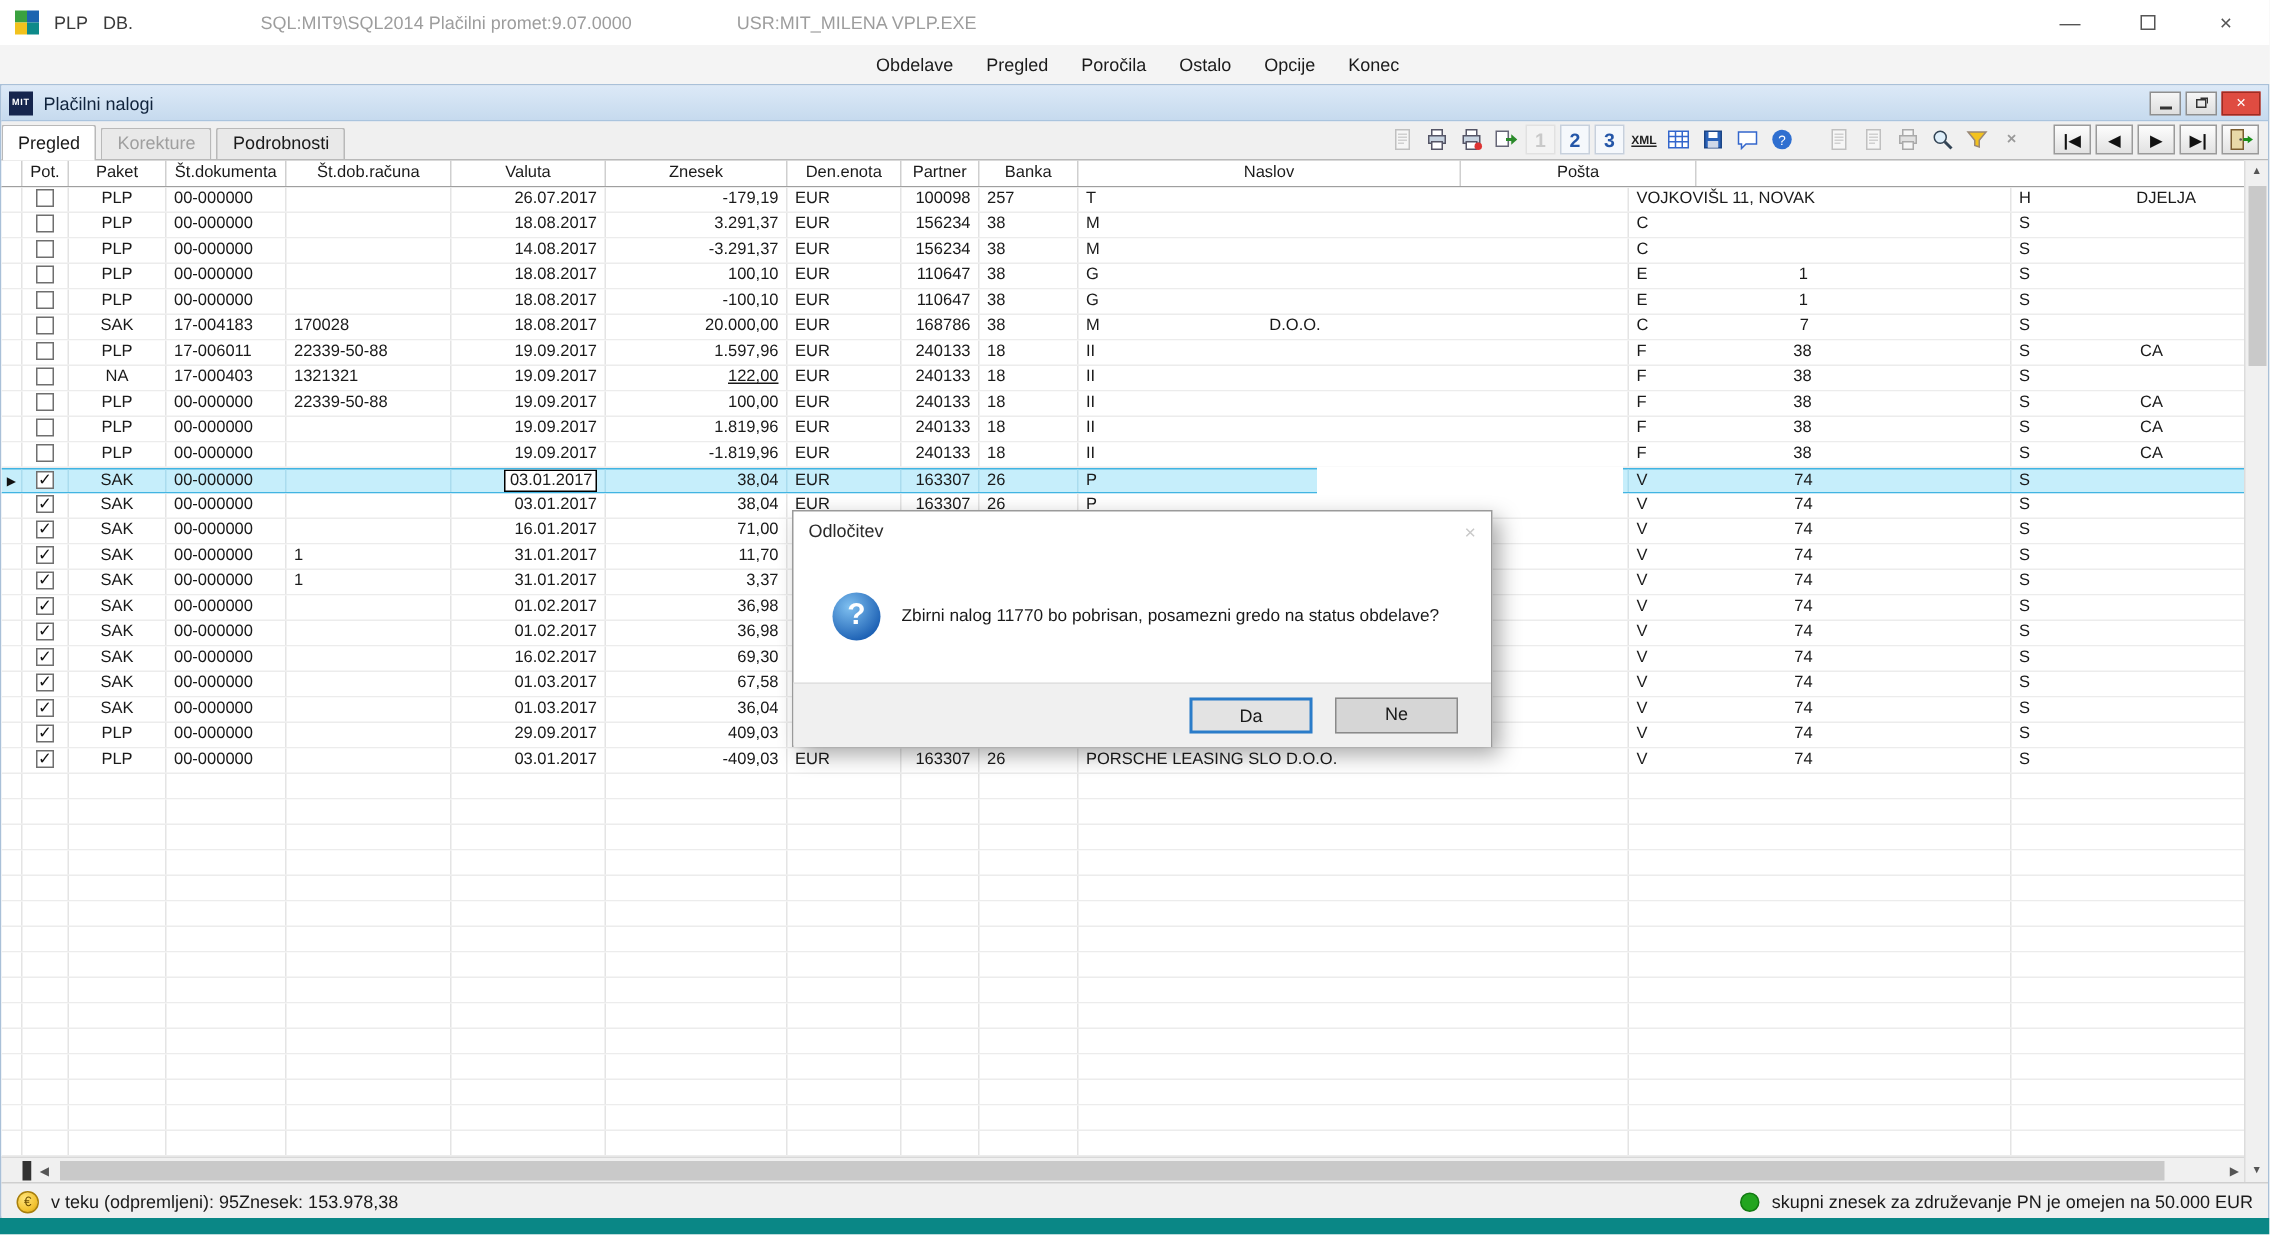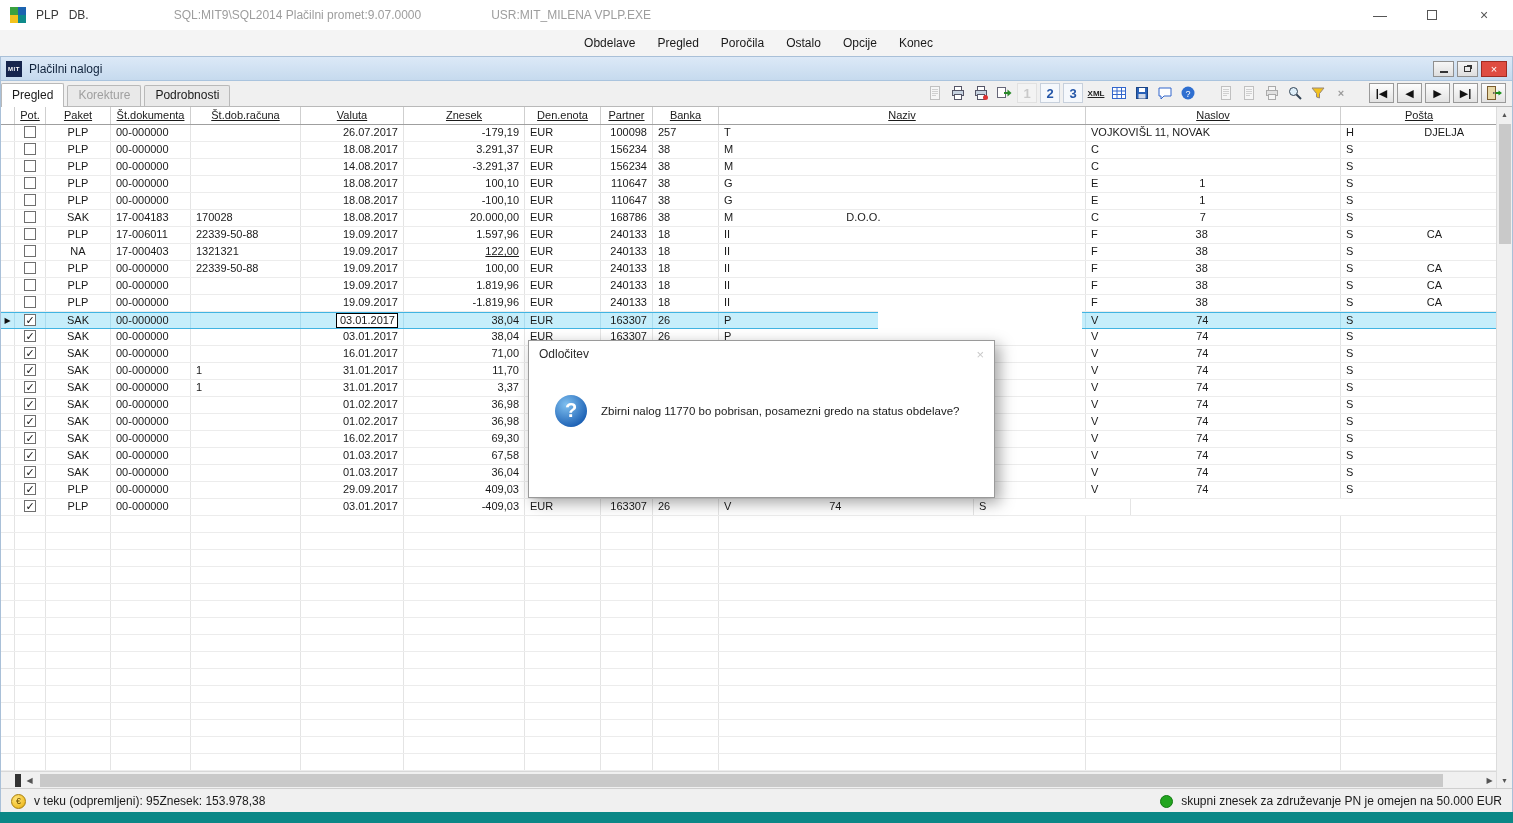--- a/index.html
+++ b/index.html
@@ -42,21 +42,21 @@
   .tab.disabled { color:#9f9f9f; }
   .toolbar { position:absolute; right:6px; top:2px; display:flex; align-items:center; gap:3px; }
   .tbtn { width:20px; height:20px; display:flex; align-items:center; justify-content:center; }
   .tbtn.boxed { border:1px solid #c7d0dc; background:#f5f8fc; }
   .tbtn.framed { width:25px; height:20px; border:1px solid #9a9a9a; background:linear-gradient(#fdfdfd,#e2e2e2); }
   .tbtn.disabled { filter:grayscale(1); opacity:.45; }
   .tgap { width:12px; }
   .tbtn .txt { font-weight:bold; }
 
   
-  .grid-header { display:flex; height:18px; background:#fff; border-bottom:1px solid #9f9f9f; width:1497px;text-decoration:underline; }
+  .grid-header { display:flex; height:18px; background:#fff; border-bottom:1px solid #9f9f9f; width:1497px; }
   .grid-header .gcell { font-size:11px; line-height:17px; text-align:center; border-right:1px solid #cfcfcf; overflow:hidden; white-space:pre; }
   .grid-body { height:646px; overflow:hidden; width:1497px; background:#fff; }
   .grow { display:flex; height:17px; border-bottom:1px solid #ececec; background:#fff; }
   .grow .gcell { font-size:11px; line-height:15px; padding:0 5px; border-right:1px solid #e4e4e4; overflow:hidden; white-space:pre; }
   .gcell.gutter { width:14px; padding:0; text-align:center; font-size:8px; line-height:15px; color:#111; border-right:1px solid #e4e4e4; flex:none; }
   .grid-header .gcell.gutter { border-right:1px solid #cfcfcf; }
   .grow.sel { background:var(--sel-bg,#c6eefb); border-top:1px solid var(--sel-border,#41b4e2); border-bottom:1px solid var(--sel-border,#41b4e2); }
   .grow.sel .gcell { border-right-color:#aadcee; }
   .cb { width:12px; height:12px; border:1px solid #6f6f6f; background:#fff; display:inline-block; font-size:11px; line-height:10px; text-align:center; color:#111; margin-top:1px; }
   .editor { display:inline-block; border:1px solid #000; background:#fff; min-width:62px; padding:0 2px; text-align:right; line-height:13px; height:15px; }
@@ -272,21 +272,20 @@
       <div class="gcell gutter"></div>
       <div class="gcell" style="width: 31px;">Pot.</div>
       <div class="gcell" style="width: 65px;">Paket</div>
       <div class="gcell" style="width: 80px;">Št.dokumenta</div>
       <div class="gcell" style="width: 110px;">Št.dob.računa</div>
       <div class="gcell" style="width: 103px;">Valuta</div>
       <div class="gcell" style="width: 121px;">Znesek</div>
       <div class="gcell" style="width: 76px;">Den.enota</div>
       <div class="gcell" style="width: 52px;">Partner</div>
       <div class="gcell" style="width: 66px;">Banka</div>
-      <div class="gcell" style="width: 367px;">Naziv</div>
       <div class="gcell" style="width: 255px;">Naslov</div>
       <div class="gcell" style="width: 157px;">Pošta</div>
     </div>
   <div class="grid-body" id="grid-body">
       <div class="grow">
         <div class="gcell gutter"></div>
         <div class="gcell" style="width: 31px; text-align: center;"><span class="cb"></span></div>
         <div class="gcell" style="width: 65px; text-align: center;">PLP</div>
         <div class="gcell" style="width: 80px; text-align: left;">00-000000</div>
         <div class="gcell" style="width: 110px; text-align: left;"></div>
@@ -618,20 +617,21 @@
         <div class="gcell gutter"></div>
         <div class="gcell" style="width: 31px; text-align: center;"><span class="cb on">✓</span></div>
         <div class="gcell" style="width: 65px; text-align: center;">PLP</div>
         <div class="gcell" style="width: 80px; text-align: left;">00-000000</div>
         <div class="gcell" style="width: 110px; text-align: left;"></div>
         <div class="gcell" style="width: 103px; text-align: right;">03.01.2017</div>
         <div class="gcell" style="width: 121px; text-align: right;">-409,03</div>
         <div class="gcell" style="width: 76px; text-align: left;">EUR</div>
         <div class="gcell" style="width: 52px; text-align: right;">163307</div>
         <div class="gcell" style="width: 66px; text-align: left;">26</div>
+        <div class="gcell" style="width: 367px; text-align: left;">PORSCHE LEASING SLO D.O.O.</div>
         <div class="gcell" style="width: 255px; text-align: left;">V                                74</div>
         <div class="gcell" style="width: 157px; text-align: left;">S</div>
       </div>
       <div class="grow">
         <div class="gcell gutter"></div>
         <div class="gcell" style="width: 31px; text-align: center;"></div>
         <div class="gcell" style="width: 65px; text-align: center;"></div>
         <div class="gcell" style="width: 80px; text-align: left;"></div>
         <div class="gcell" style="width: 110px; text-align: left;"></div>
         <div class="gcell" style="width: 103px; text-align: right;"></div>
@@ -884,15 +884,19 @@
 
 <div class="dialog">
   <div class="dlg-titlebar">
     <span class="dlg-title">Odločitev</span>
     <span class="dlg-close">×</span>
   </div>
   <div class="dlg-body">
     <span class="q-icon">?</span>
     <span class="dlg-msg">Zbirni nalog 11770 bo pobrisan, posamezni gredo na status obdelave?</span>
   </div>
+  <div class="dlg-footer">
+    <div class="dlg-btn btn-da">Da</div>
+    <div class="dlg-btn btn-ne">Ne</div>
+  </div>
 </div>
 
 <div class="teal-strip"></div>
 
 </body></html>

